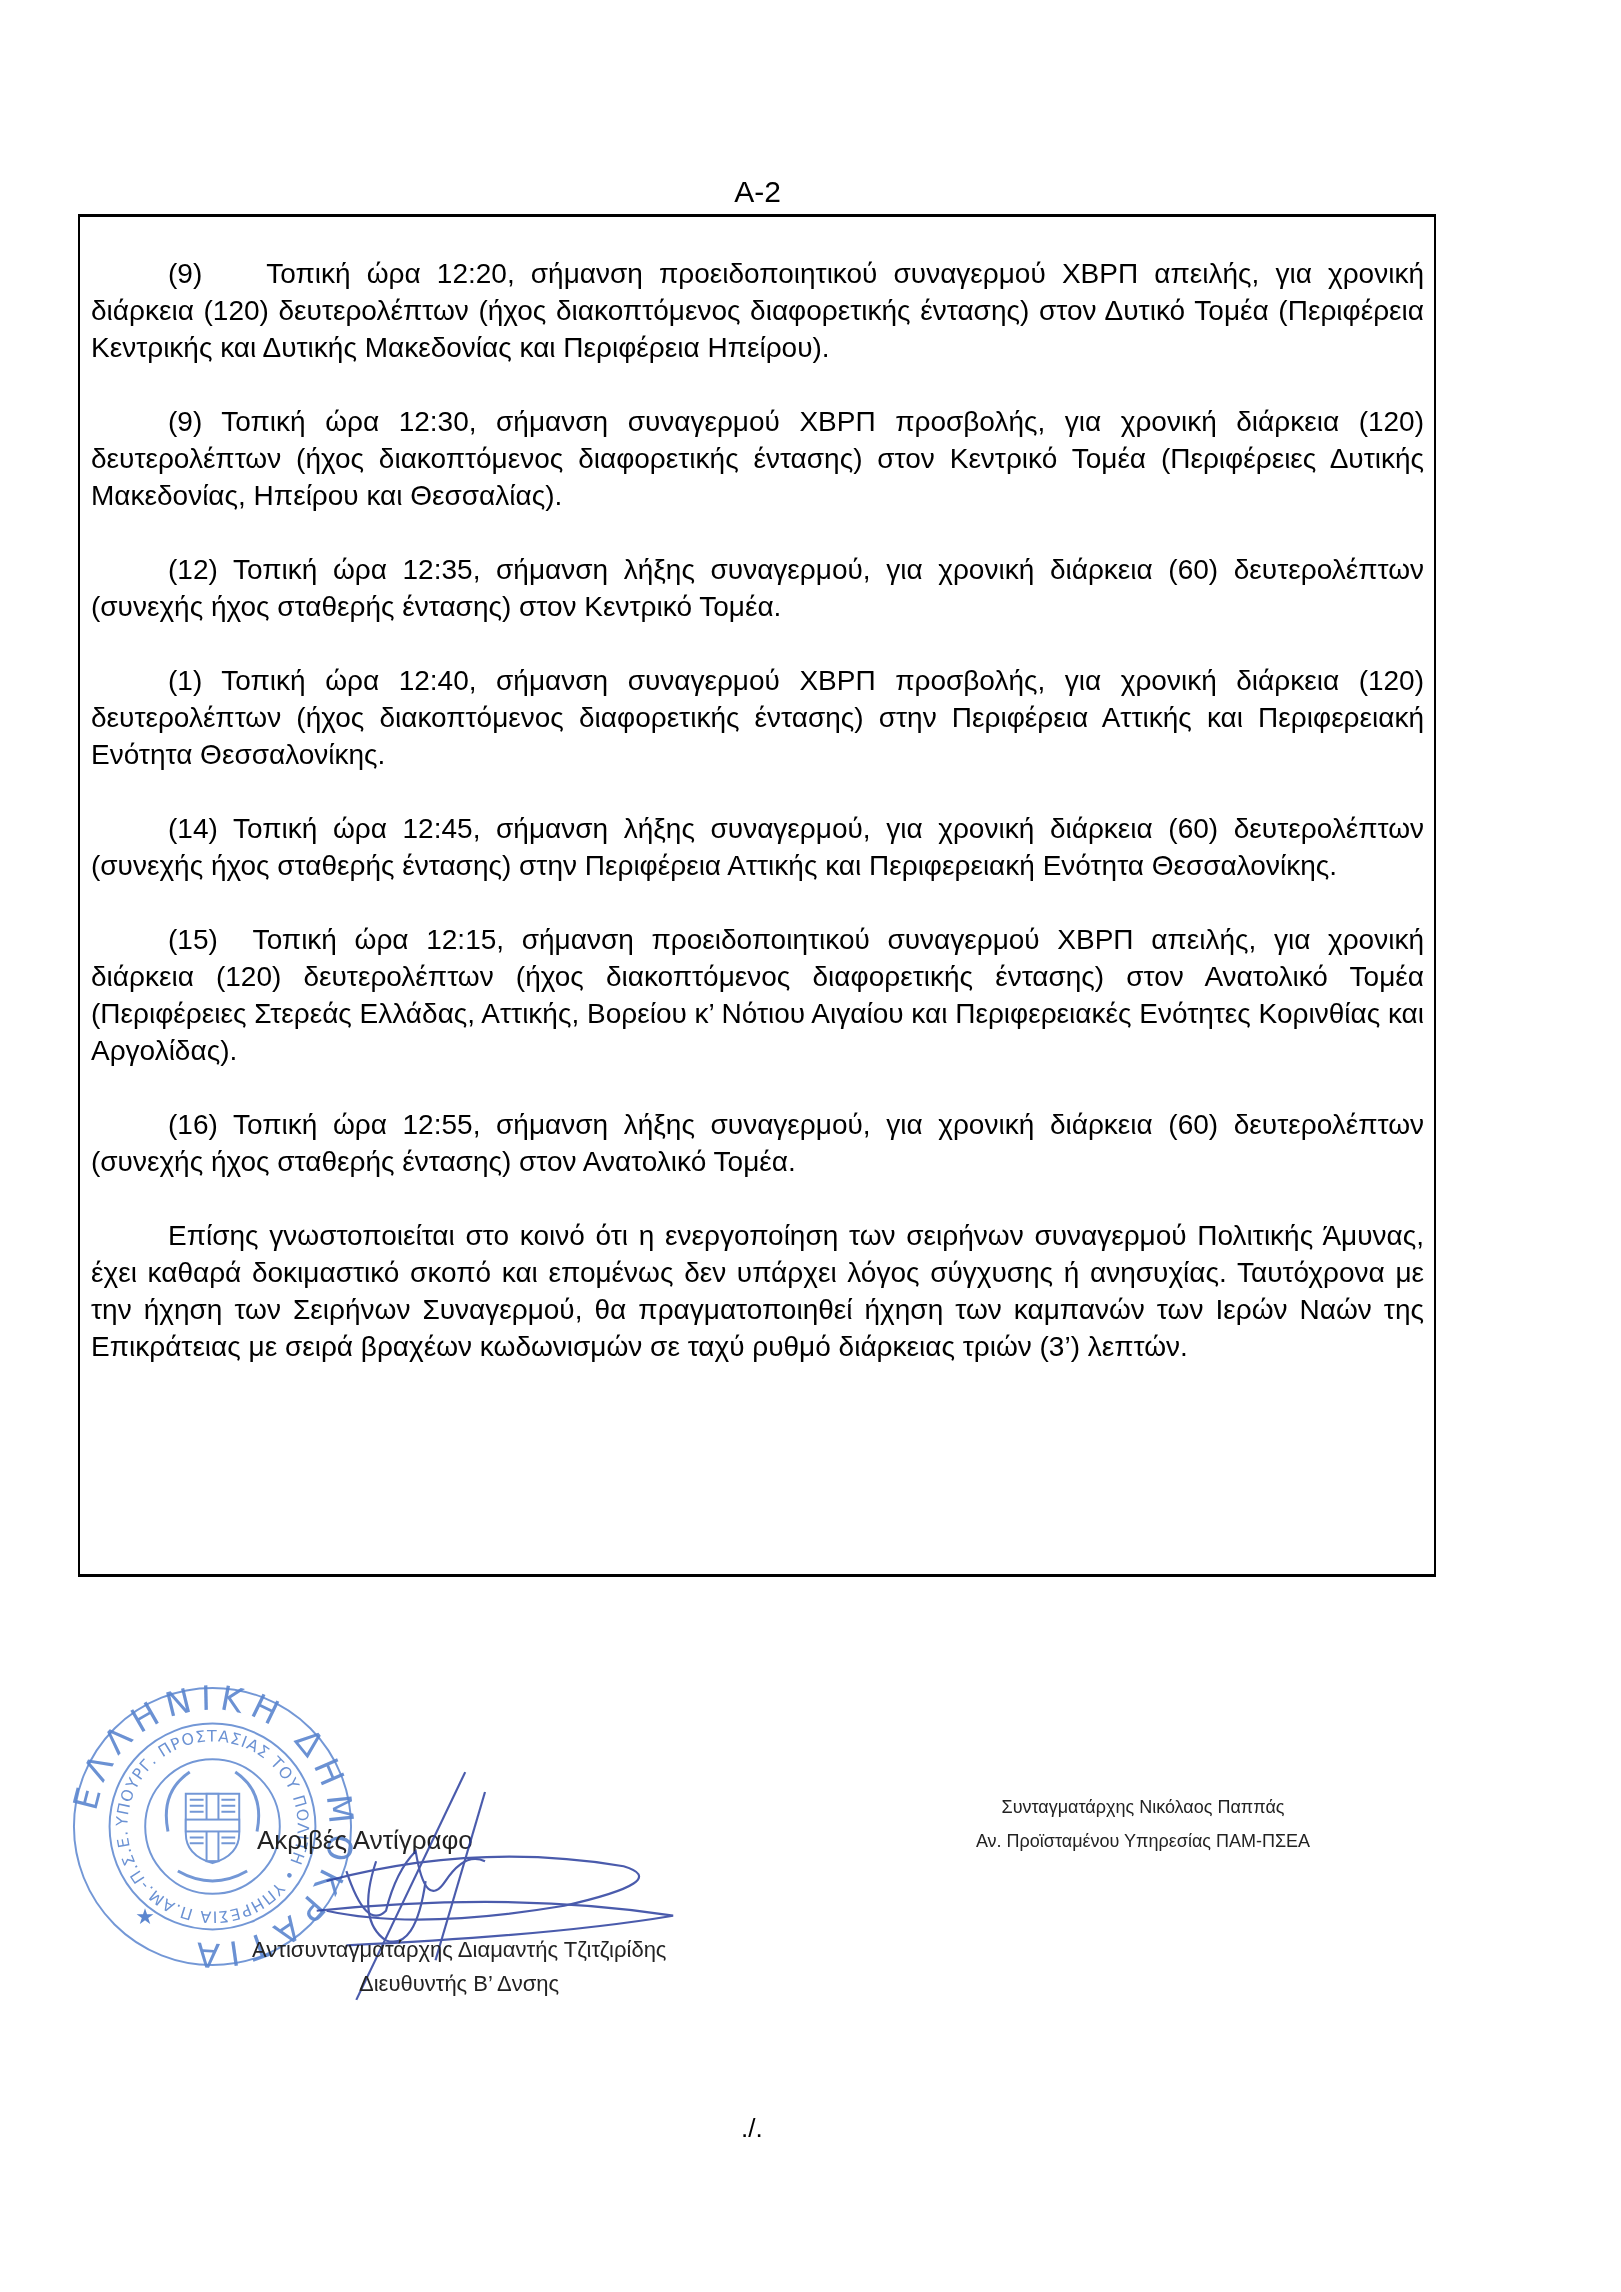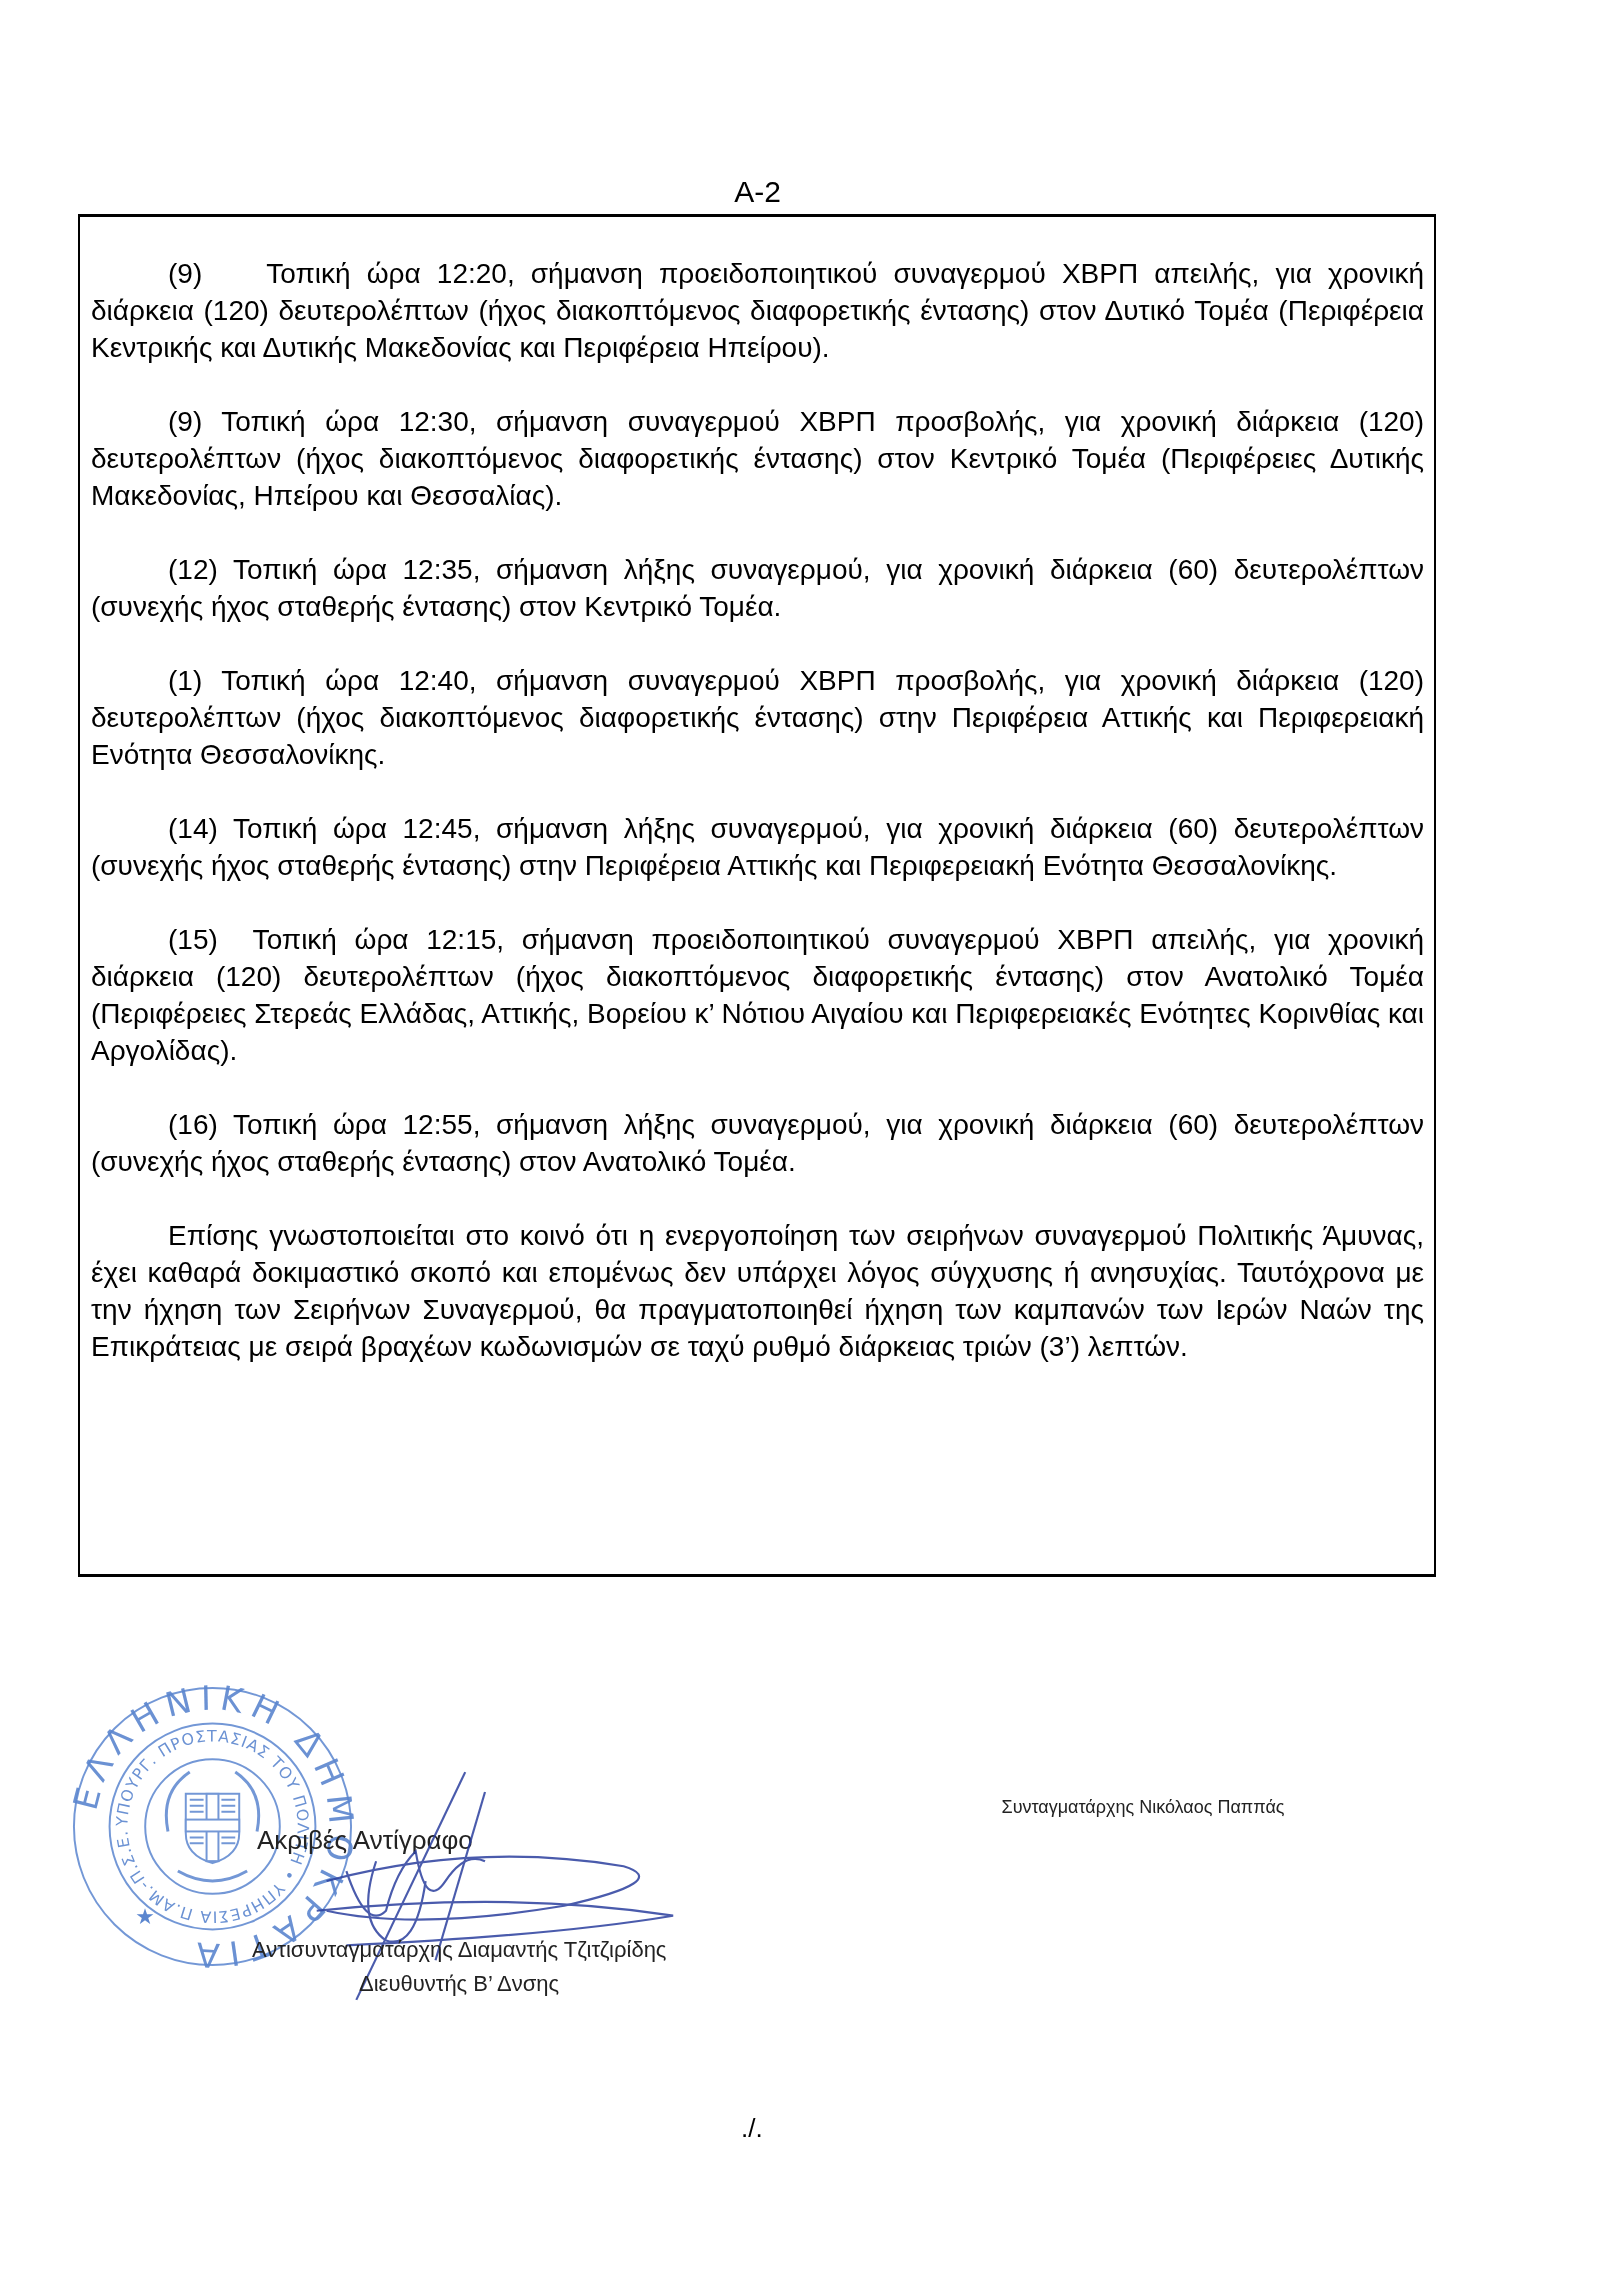--- a/index.html
+++ b/index.html
@@ -80,16 +80,17 @@
   </g>
 </svg>
 
 <div class="signer-left">
   <div>Αντισυνταγματάρχης Διαμαντής Τζιτζιρίδης</div>
   <div class="l2">Διευθυντής Β’ Δνσης</div>
 </div>
 
 <div class="signer-right">
   <div>Συνταγματάρχης Νικόλαος Παππάς</div>
+  <div>Αν. Προϊσταμένου Υπηρεσίας ΠΑΜ-ΠΣΕΑ</div>
 </div>
 
 <div class="footer">./.</div>
 
 
 </body></html>

